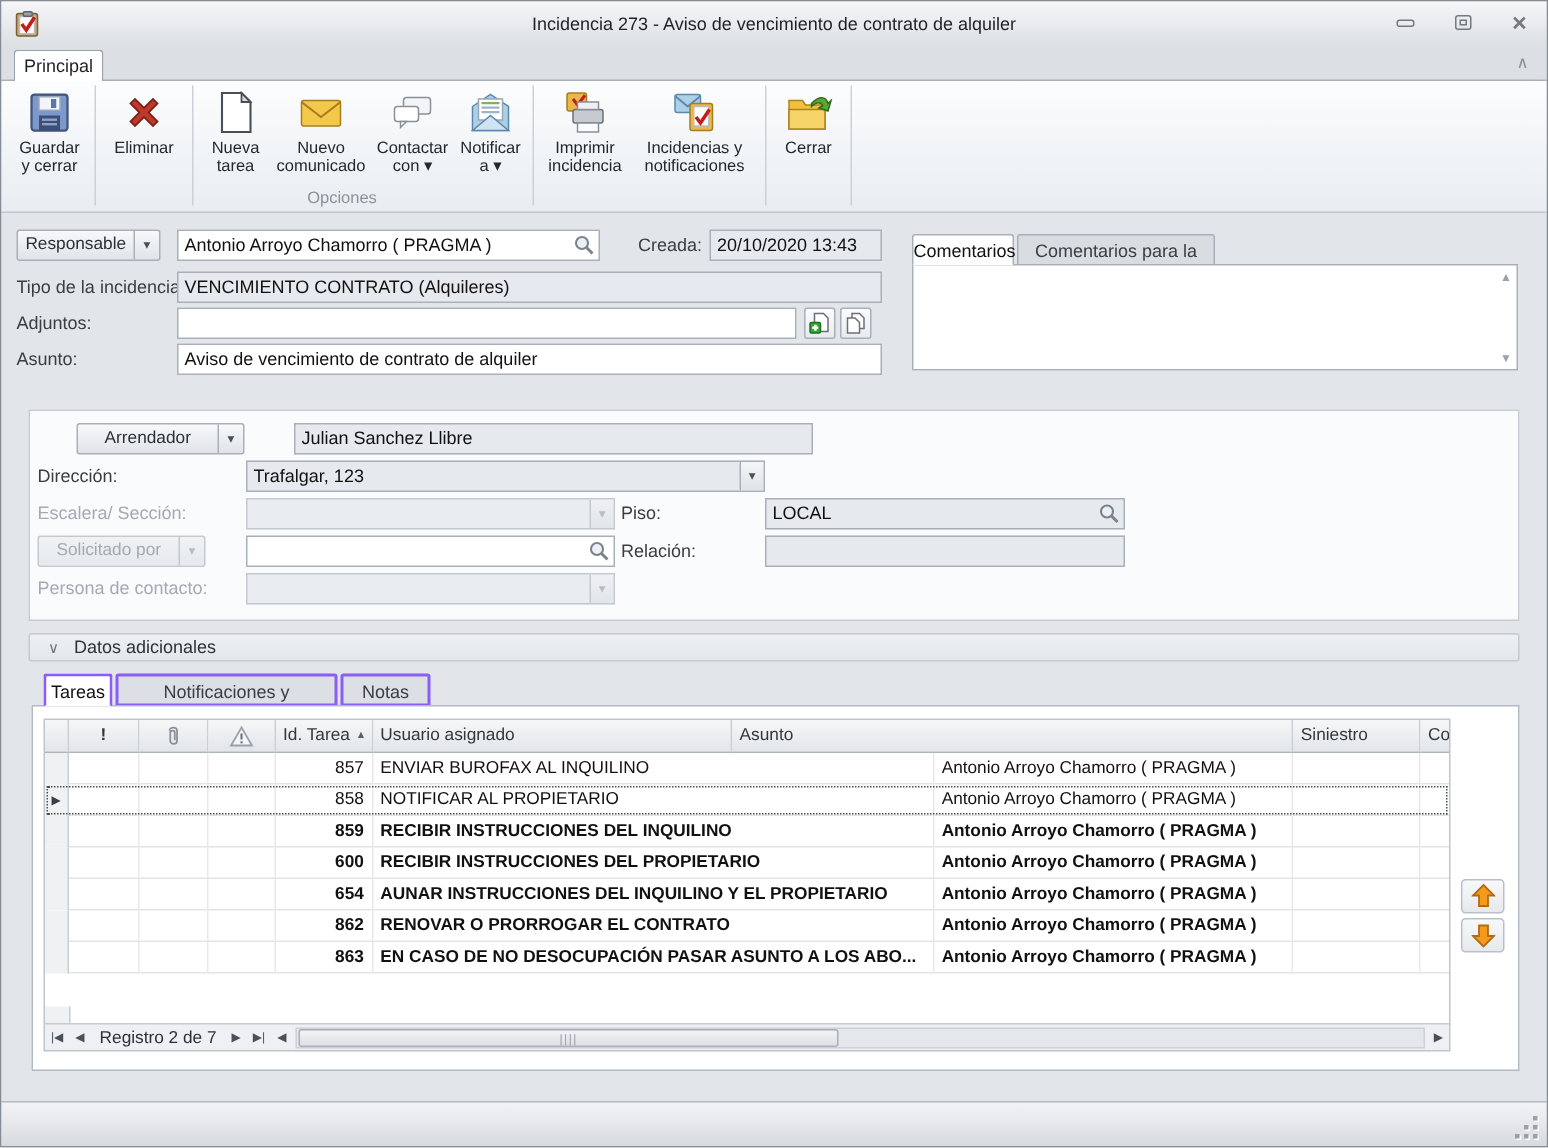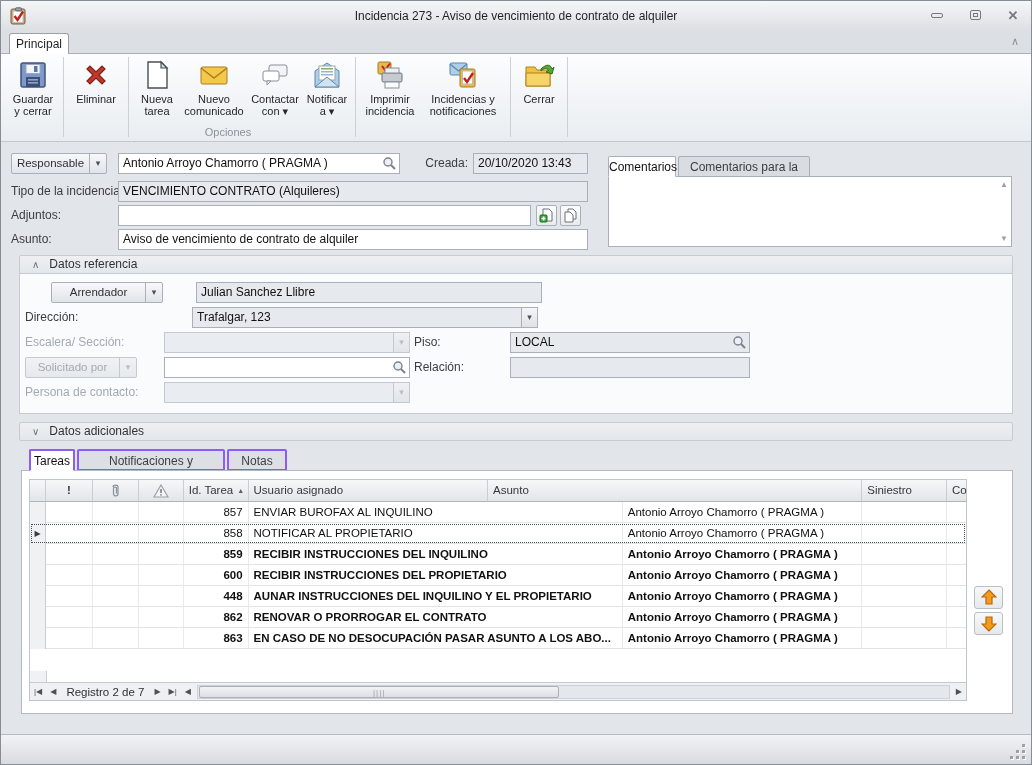--- a/index.html
+++ b/index.html
@@ -284,33 +284,30 @@
     <div class="fld" style="left:117px; top:87px; width:470px;"><span>Aviso de vencimiento de contrato de alquiler</span></div>
 
     <div class="ctab active" style="left:607px; top:14px; width:68px;">Comentarios</div>
     <div class="ctab inactive" style="left:677px; top:14px; width:132px;">Comentarios para la web</div>
     <div class="cbox" style="left:607px; top:34px; width:404px; height:71px;">
       <span></span>
       <span class="scr" style="top:3px;">▲</span>
       <span class="scr" style="bottom:3px;">▼</span>
     </div>
 
-    <div class="sect" style="left:18px; top:113px; width:994px;">
-      <span class="chev">∧</span><span>Datos referencia</span>
-    </div>
     <div class="panel" style="left:18px; top:131px; width:994px; height:141px;"></div>
 
     <div class="ddbtn" style="left:24px; top:140px; width:112px;margin-left:26px;">
       <span class="ddlabel">Arrendador</span>
       <span class="ddarrow">▾</span>
     </div>
     <div class="fld ro" style="left:163px; top:140px; width:346px;margin-left:32px;"><span>Julian Sanchez Llibre</span></div>
 
     <div class="lbl" style="left:24px; top:165px;">Dirección:</div>
-    <div class="fld ro" style="left:163px; top:165px; width:346px; padding-right:18px;margin-left:28px;">
+    <div class="fld ro" style="left:163px; top:165px; width:346px; padding-right:18px;">
       <span>Trafalgar, 123</span>
       <span class="combo-arrow">▾</span>
     </div>
 
     <div class="lbl dis" style="left:24px; top:190px;text-align:right;">Escalera/ Sección:</div>
     <div class="fld dis" style="left:163px; top:190px; width:246px; padding-right:18px;">
       <span></span>
       <span class="combo-arrow dis">▾</span>
     </div>
     <div class="lbl" style="left:413px; top:190px;">Piso:</div>
@@ -422,21 +419,21 @@
             <div class="g-cell w-asunto g-asunto">RECIBIR INSTRUCCIONES DEL PROPIETARIO</div>
             <div class="g-cell w-usuario g-usuario">Antonio Arroyo Chamorro ( PRAGMA )</div>
             <div class="g-cell w-sin"></div>
             <div class="g-cell w-co"></div>
           </div>
           <div class="g-row bold">
             <div class="g-ind"></div>
             <div class="g-cell w-excl"></div>
             <div class="g-cell w-clip"></div>
             <div class="g-cell w-warn"></div>
-            <div class="g-cell w-id g-id">448</div>
+            <div class="g-cell w-id g-id">654</div>
             <div class="g-cell w-asunto g-asunto">AUNAR INSTRUCCIONES DEL INQUILINO Y EL PROPIETARIO</div>
             <div class="g-cell w-usuario g-usuario">Antonio Arroyo Chamorro ( PRAGMA )</div>
             <div class="g-cell w-sin"></div>
             <div class="g-cell w-co"></div>
           </div>
           <div class="g-row bold">
             <div class="g-ind"></div>
             <div class="g-cell w-excl"></div>
             <div class="g-cell w-clip"></div>
             <div class="g-cell w-warn"></div>

